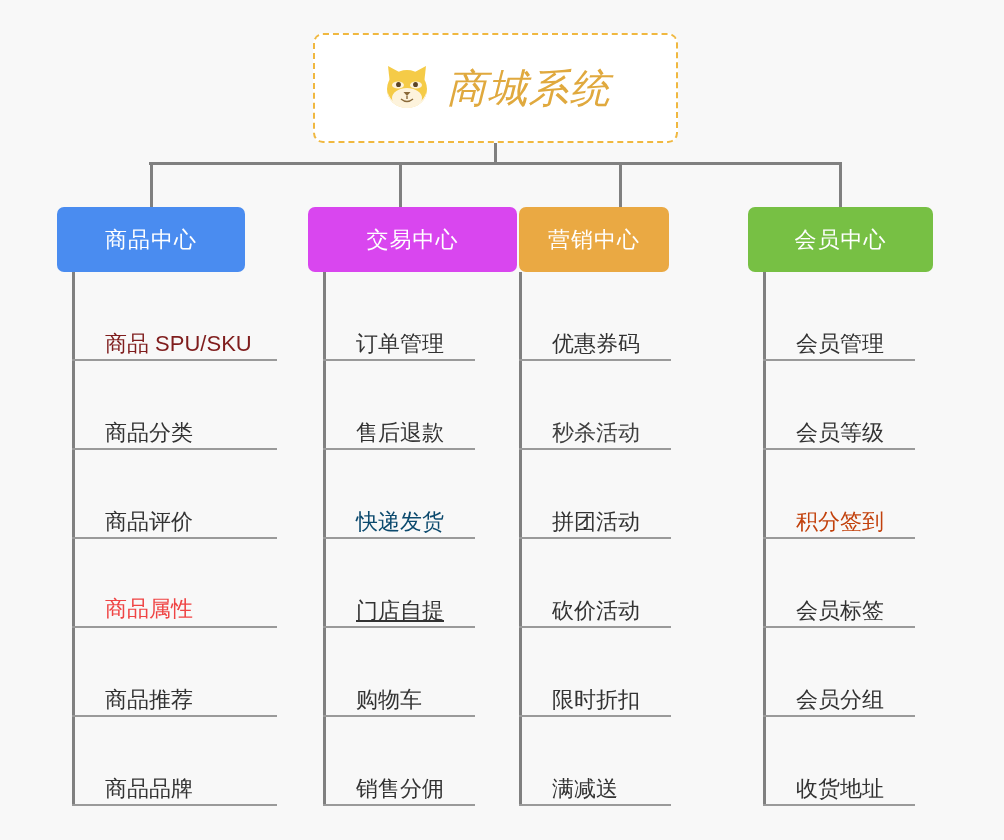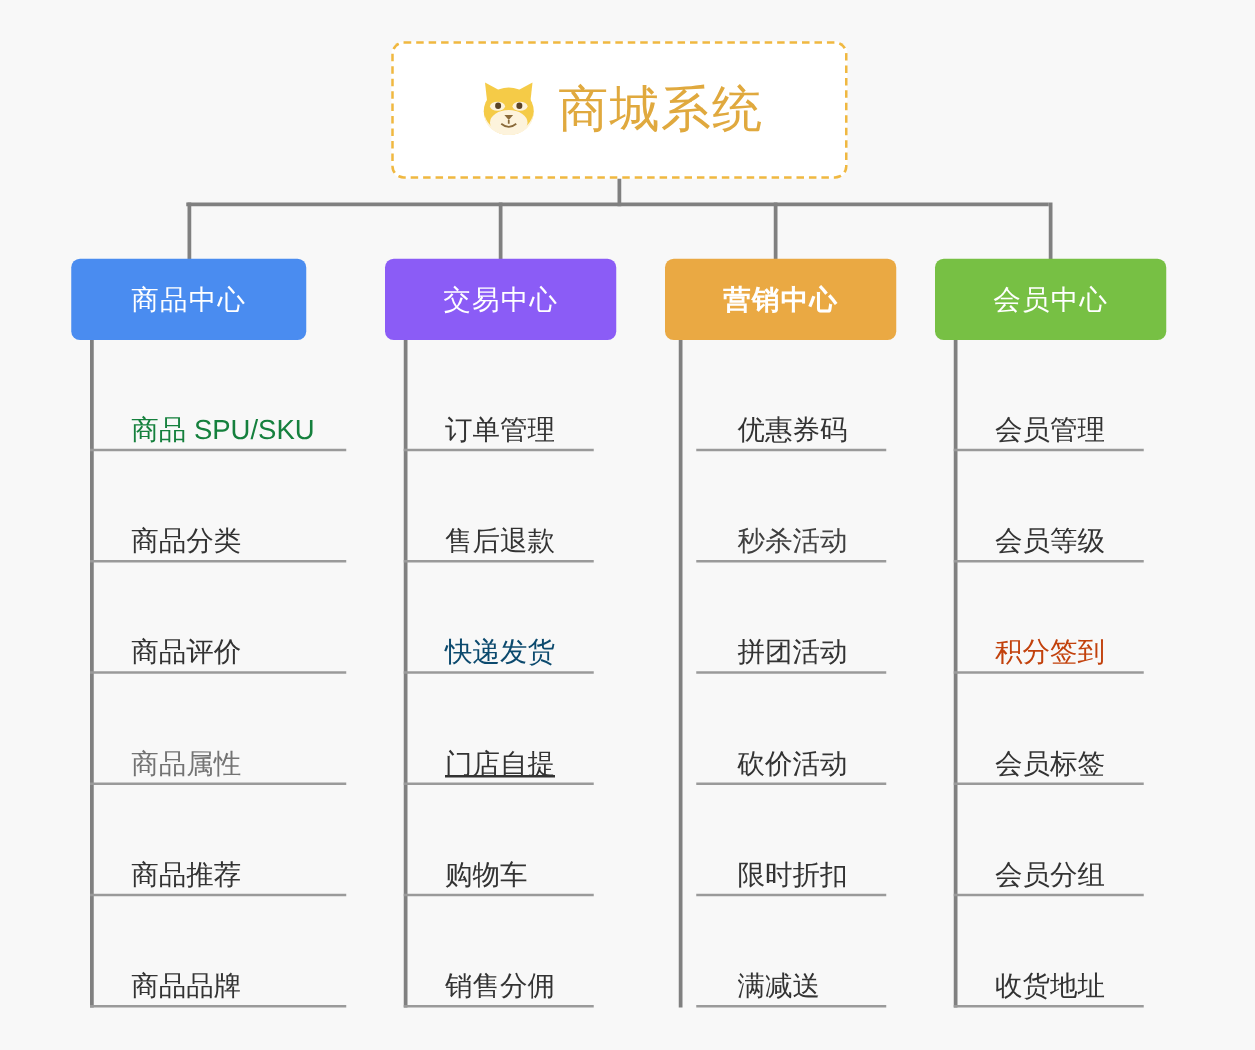--- a/index.html
+++ b/index.html
@@ -28,20 +28,21 @@
     width: 365px;
     height: 110px;
     box-sizing: border-box;
     background: #ffffff;
     border: 2px dashed #f0b840;
     border-radius: 10px;
     display: flex;
     align-items: center;
     justify-content: center;
     gap: 14px;
+    font-style: italic;
   }
   .root-icon {
     width: 52px;
     height: 52px;
     position: relative;
     flex: 0 0 auto;
   }
   .root-title {
     font-size: 40px;
     color: #e0a93e;
@@ -161,47 +162,47 @@
   <div class="trunk trunk-stem" style="background: rgb(128, 128, 128);"></div>
   <div class="trunk trunk-bar" style="background: rgb(128, 128, 128);"></div>
   <div class="trunk trunk-drop" id="drop-0" style="background: rgb(128, 128, 128); left: 149.5px;"></div>
   <div class="trunk trunk-drop" id="drop-1" style="background: rgb(128, 128, 128); left: 399px;"></div>
   <div class="trunk trunk-drop" id="drop-2" style="background: rgb(128, 128, 128); left: 619px;"></div>
   <div class="trunk trunk-drop" id="drop-3" style="background: rgb(128, 128, 128); left: 839px;"></div>
 
   <div class="cat-box" id="cat-0" style="left: 57px; width: 188px; background: rgb(74, 140, 240);">
     <span>商品中心</span>
   </div>
-  <div class="cat-box" id="cat-1" style="left: 308px; width: 185px; background: #8b5cf6;">
+  <div class="cat-box" id="cat-1" style="left: 308px; width: 209px; background: #d946ef;">
     <span>交易中心</span>
   </div>
-  <div class="cat-box" id="cat-2" style="left: 532px; width: 185px; background: rgb(234, 169, 67); font-weight: bold;">
+  <div class="cat-box" id="cat-2" style="left: 519px; width: 150px; background: rgb(234, 169, 67);">
     <span>营销中心</span>
   </div>
   <div class="cat-box" id="cat-3" style="left: 748px; width: 185px; background: rgb(119, 192, 68);">
     <span>会员中心</span>
   </div>
 
   <div class="branch-col" id="col-0" style="left: 72px;">
     <div class="branch-spine" style="background: rgb(128, 128, 128); height: 534px;"></div>
   <div class="leaf">
         <div class="leaf-underline" style="width: 205px; background: rgb(154, 154, 154);"></div>
-        <span class="leaf-label" style="color: #15803d;">商品 SPU/SKU</span>
+        <span class="leaf-label" style="color: #7f1d1d;">商品 SPU/SKU</span>
       </div>
       <div class="leaf">
         <div class="leaf-underline" style="width: 205px; background: rgb(154, 154, 154);"></div>
         <span class="leaf-label" style="color: rgb(51, 51, 51);">商品分类</span>
       </div>
       <div class="leaf">
         <div class="leaf-underline" style="width: 205px; background: rgb(154, 154, 154);"></div>
         <span class="leaf-label" style="color: rgb(51, 51, 51);">商品评价</span>
       </div>
       <div class="leaf">
         <div class="leaf-underline" style="width: 205px; background: rgb(154, 154, 154);"></div>
-        <span class="leaf-label" style="color: #737373;">商品属性</span>
+        <span class="leaf-label" style="color: #ef4444; font-family: Liberation Mono, monospace;">商品属性</span>
       </div>
       <div class="leaf">
         <div class="leaf-underline" style="width: 205px; background: rgb(154, 154, 154);"></div>
         <span class="leaf-label" style="color: rgb(51, 51, 51);">商品推荐</span>
       </div>
       <div class="leaf">
         <div class="leaf-underline" style="width: 205px; background: rgb(154, 154, 154);"></div>
         <span class="leaf-label" style="color: rgb(51, 51, 51);">商品品牌</span>
       </div>
     </div>
@@ -225,21 +226,21 @@
       </div>
       <div class="leaf">
         <div class="leaf-underline" style="width: 152px; background: rgb(154, 154, 154);"></div>
         <span class="leaf-label" style="color: rgb(51, 51, 51);">购物车</span>
       </div>
       <div class="leaf">
         <div class="leaf-underline" style="width: 152px; background: rgb(154, 154, 154);"></div>
         <span class="leaf-label" style="color: rgb(51, 51, 51);">销售分佣</span>
       </div>
     </div>
-  <div class="branch-col" id="col-2" style="left: 543px; padding-left: 14px;">
+  <div class="branch-col" id="col-2" style="left: 519px;">
     <div class="branch-spine" style="background: rgb(128, 128, 128); height: 534px;"></div>
   <div class="leaf">
         <div class="leaf-underline" style="width: 152px; background: rgb(154, 154, 154);"></div>
         <span class="leaf-label" style="color: rgb(51, 51, 51);">优惠券码</span>
       </div>
       <div class="leaf">
         <div class="leaf-underline" style="width: 152px; background: rgb(154, 154, 154);"></div>
         <span class="leaf-label" style="color: #404040;">秒杀活动</span>
       </div>
       <div class="leaf">

